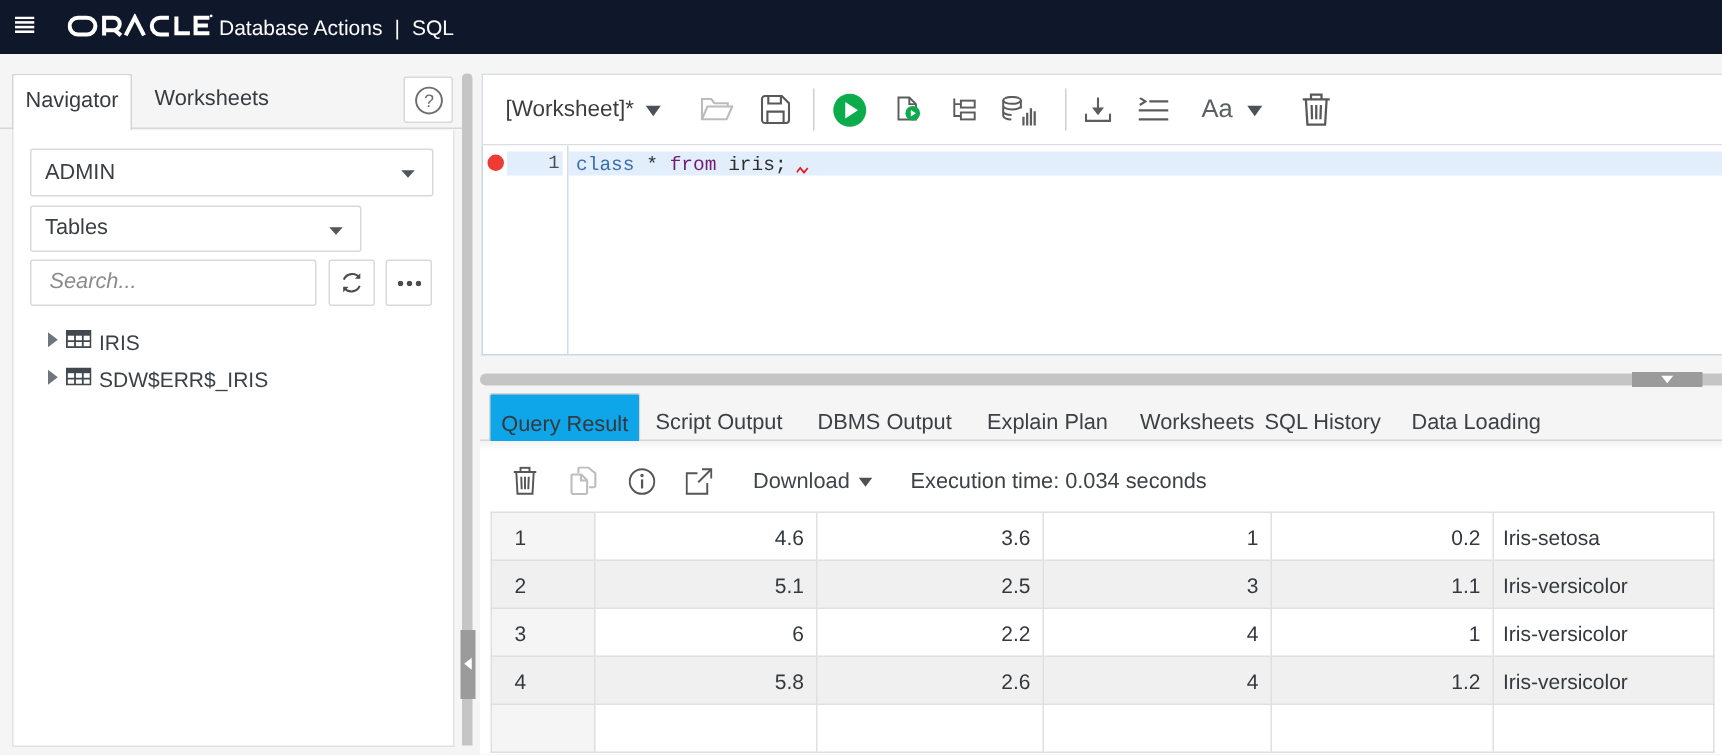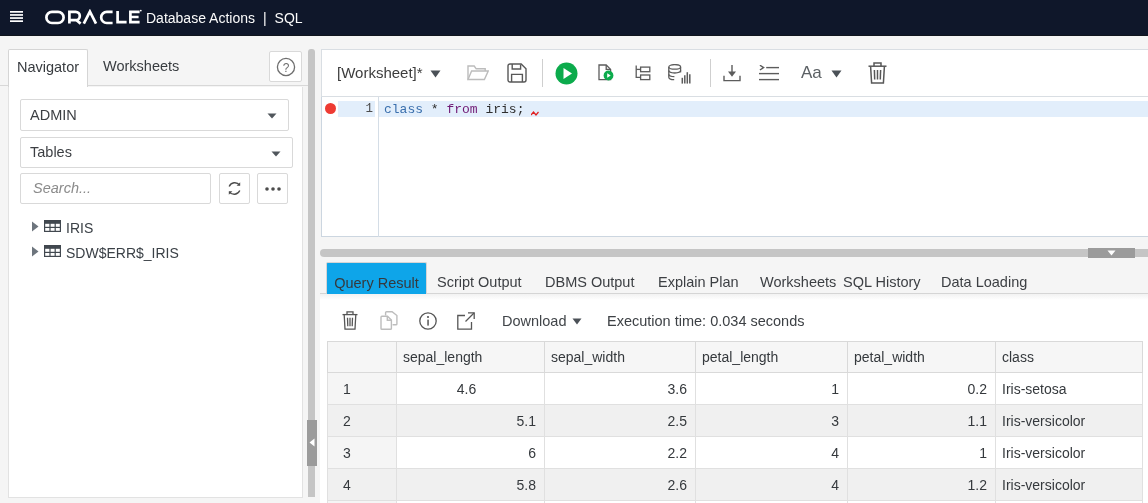--- a/index.html
+++ b/index.html
@@ -48,21 +48,21 @@
     <circle cx="10" cy="10" r="8.6" fill="none" stroke="#6e6e6e" stroke-width="1.3"></circle>
     <text x="10" y="14.6" text-anchor="middle" font-size="12" fill="#6e6e6e" font-family="Liberation Sans">?</text>
   </svg>
 </div>
 
 <div class="abs" style="left:20px;top:99px;width:269px;height:32px;background:#fff;border:1px solid #d9d9d9;border-radius:2px;color:#3c3f43;font-size:14.5px;line-height:30px;padding-left:9px;">ADMIN
   <svg class="abs" style="right:11px;top:13px;" width="10" height="6" viewBox="0 0 10 6">
       <path d="M0.5 0.5 h9 l-4.5 5z" fill="#50565c"></path>
     </svg>
 </div>
-<div class="abs" style="left:20px;top:137px;width:273px;height:31px;background:#fff;border:1px solid #d9d9d9;border-radius:2px;color:#3c3f43;font-size:14.5px;line-height:29px;padding-left:9px;">Tables
+<div class="abs" style="left:20px;top:137px;width:221px;height:31px;background:#fff;border:1px solid #d9d9d9;border-radius:2px;color:#3c3f43;font-size:14.5px;line-height:29px;padding-left:9px;">Tables
   <svg class="abs" style="right:11px;top:13px;" width="10" height="6" viewBox="0 0 10 6">
       <path d="M0.5 0.5 h9 l-4.5 5z" fill="#50565c"></path>
     </svg>
 </div>
 
 <div class="abs" style="left:20px;top:173px;width:191px;height:31px;background:#fff;border:1px solid #d9d9d9;border-radius:2px;color:#8b8b8b;font-size:14.5px;font-style:italic;line-height:29px;padding-left:12px;">Search...</div>
 <div class="abs" style="left:219px;top:173px;width:31px;height:31px;background:#fff;border:1px solid #d9d9d9;border-radius:2px;">
   <svg style="margin:6px auto 0 auto;" width="17" height="17" viewBox="0 0 17 17">
     <g fill="none" stroke="#4c4c4c" stroke-width="1.4">
       <path d="M13.6 5.2 A6 6 0 0 0 3.2 6.4"></path>
@@ -277,31 +277,23 @@
   <table style="border-collapse:collapse;width:815px;table-layout:fixed;font-size:14px;color:#35393d;">
     <colgroup>
       <col style="width:69px">
         <col style="width:148px">
         <col style="width:151px">
         <col style="width:152px">
         <col style="width:148px">
         <col style="width:147px">
     </colgroup>
     <tbody>
-        <tr style="height:31px;background:#f6f6f6;">
-      <td style="border:1px solid #d9d9d9;"></td>
-      <td style="border:1px solid #d9d9d9;padding-left:6px;">sepal_length</td>
-      <td style="border:1px solid #d9d9d9;padding-left:6px;">sepal_width</td>
-      <td style="border:1px solid #d9d9d9;padding-left:6px;">petal_length</td>
-      <td style="border:1px solid #d9d9d9;padding-left:6px;">petal_width</td>
-      <td style="border:1px solid #d9d9d9;padding-left:6px;">class</td>
-    </tr>
     <tr style="height:32px;">
       <td style="border:1px solid #e0e0e0;background:#f5f5f5;padding-left:15px;">1</td>
-      <td style="border:1px solid #e0e0e0;text-align:center;padding-right:8px;">4.6</td>
+      <td style="border:1px solid #e0e0e0;text-align:right;padding-right:8px;">4.6</td>
       <td style="border:1px solid #e0e0e0;text-align:right;padding-right:8px;">3.6</td>
       <td style="border:1px solid #e0e0e0;text-align:right;padding-right:8px;">1</td>
       <td style="border:1px solid #e0e0e0;text-align:right;padding-right:8px;">0.2</td>
       <td style="border:1px solid #e0e0e0;padding-left:6px;">Iris-setosa</td>
     </tr>
     <tr style="height:32px;background:#f0f0f0;">
       <td style="border:1px solid #e0e0e0;background:#f0f0f0;padding-left:15px;">2</td>
       <td style="border:1px solid #e0e0e0;text-align:right;padding-right:8px;">5.1</td>
       <td style="border:1px solid #e0e0e0;text-align:right;padding-right:8px;">2.5</td>
       <td style="border:1px solid #e0e0e0;text-align:right;padding-right:8px;">3</td>

